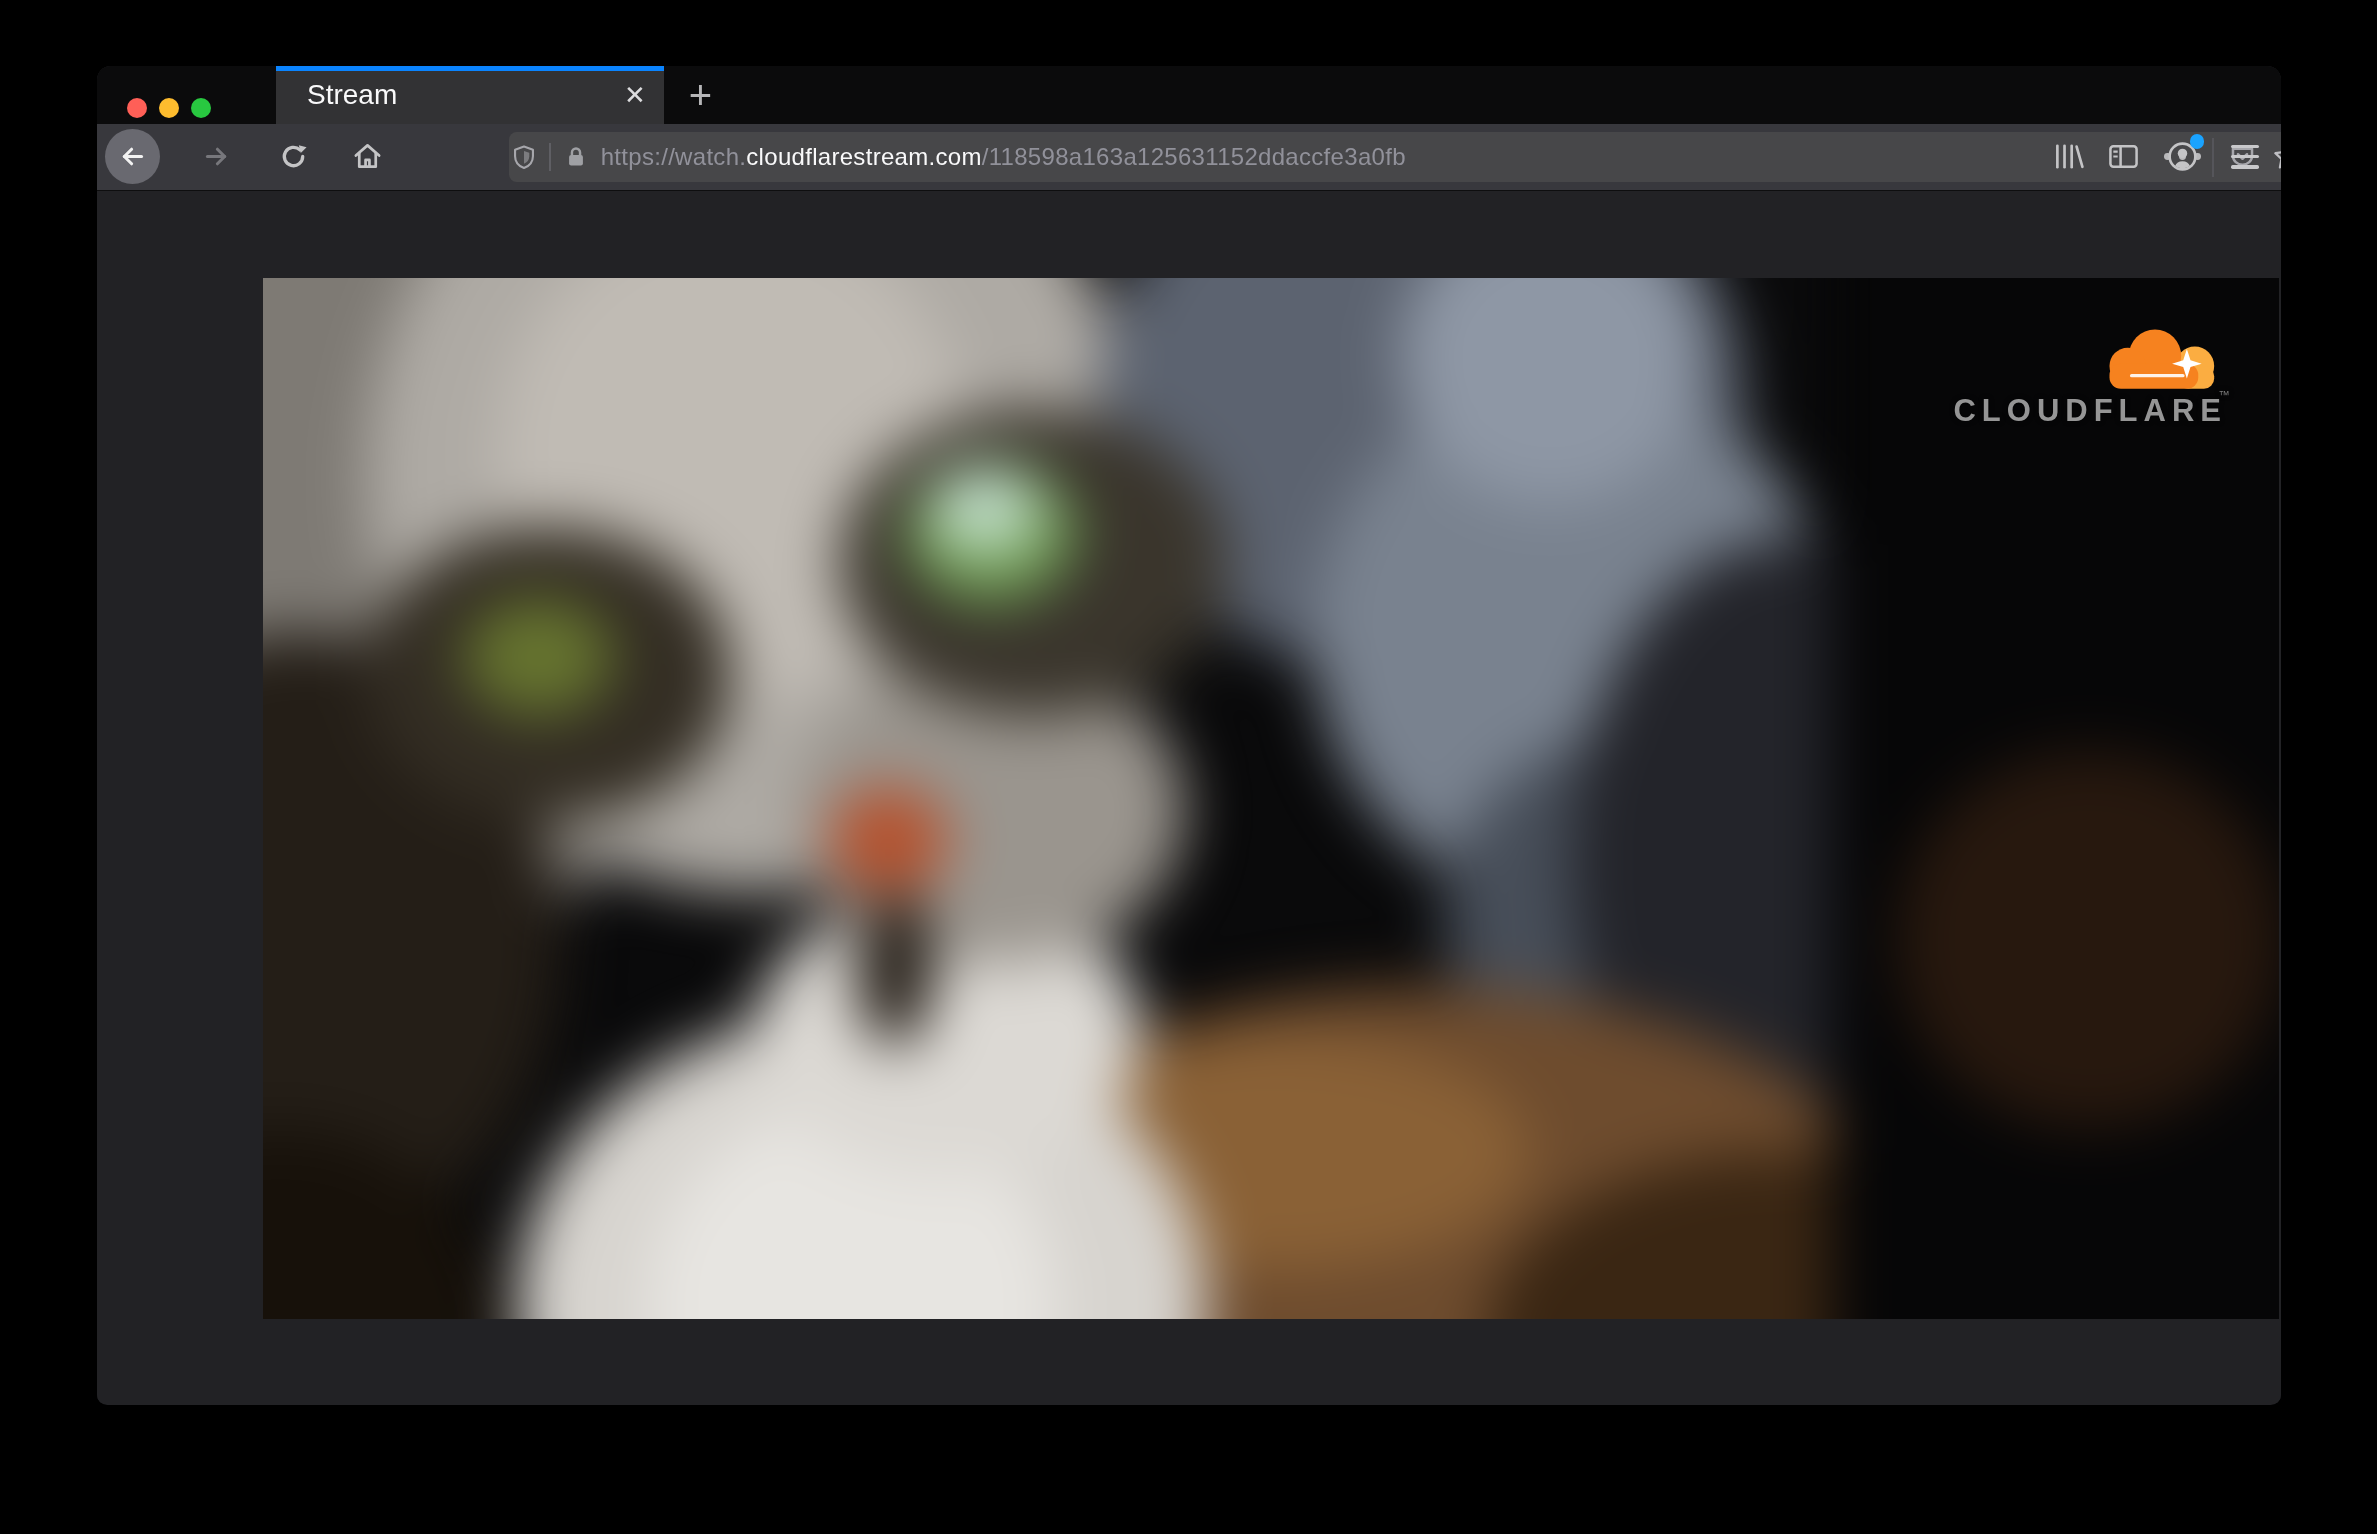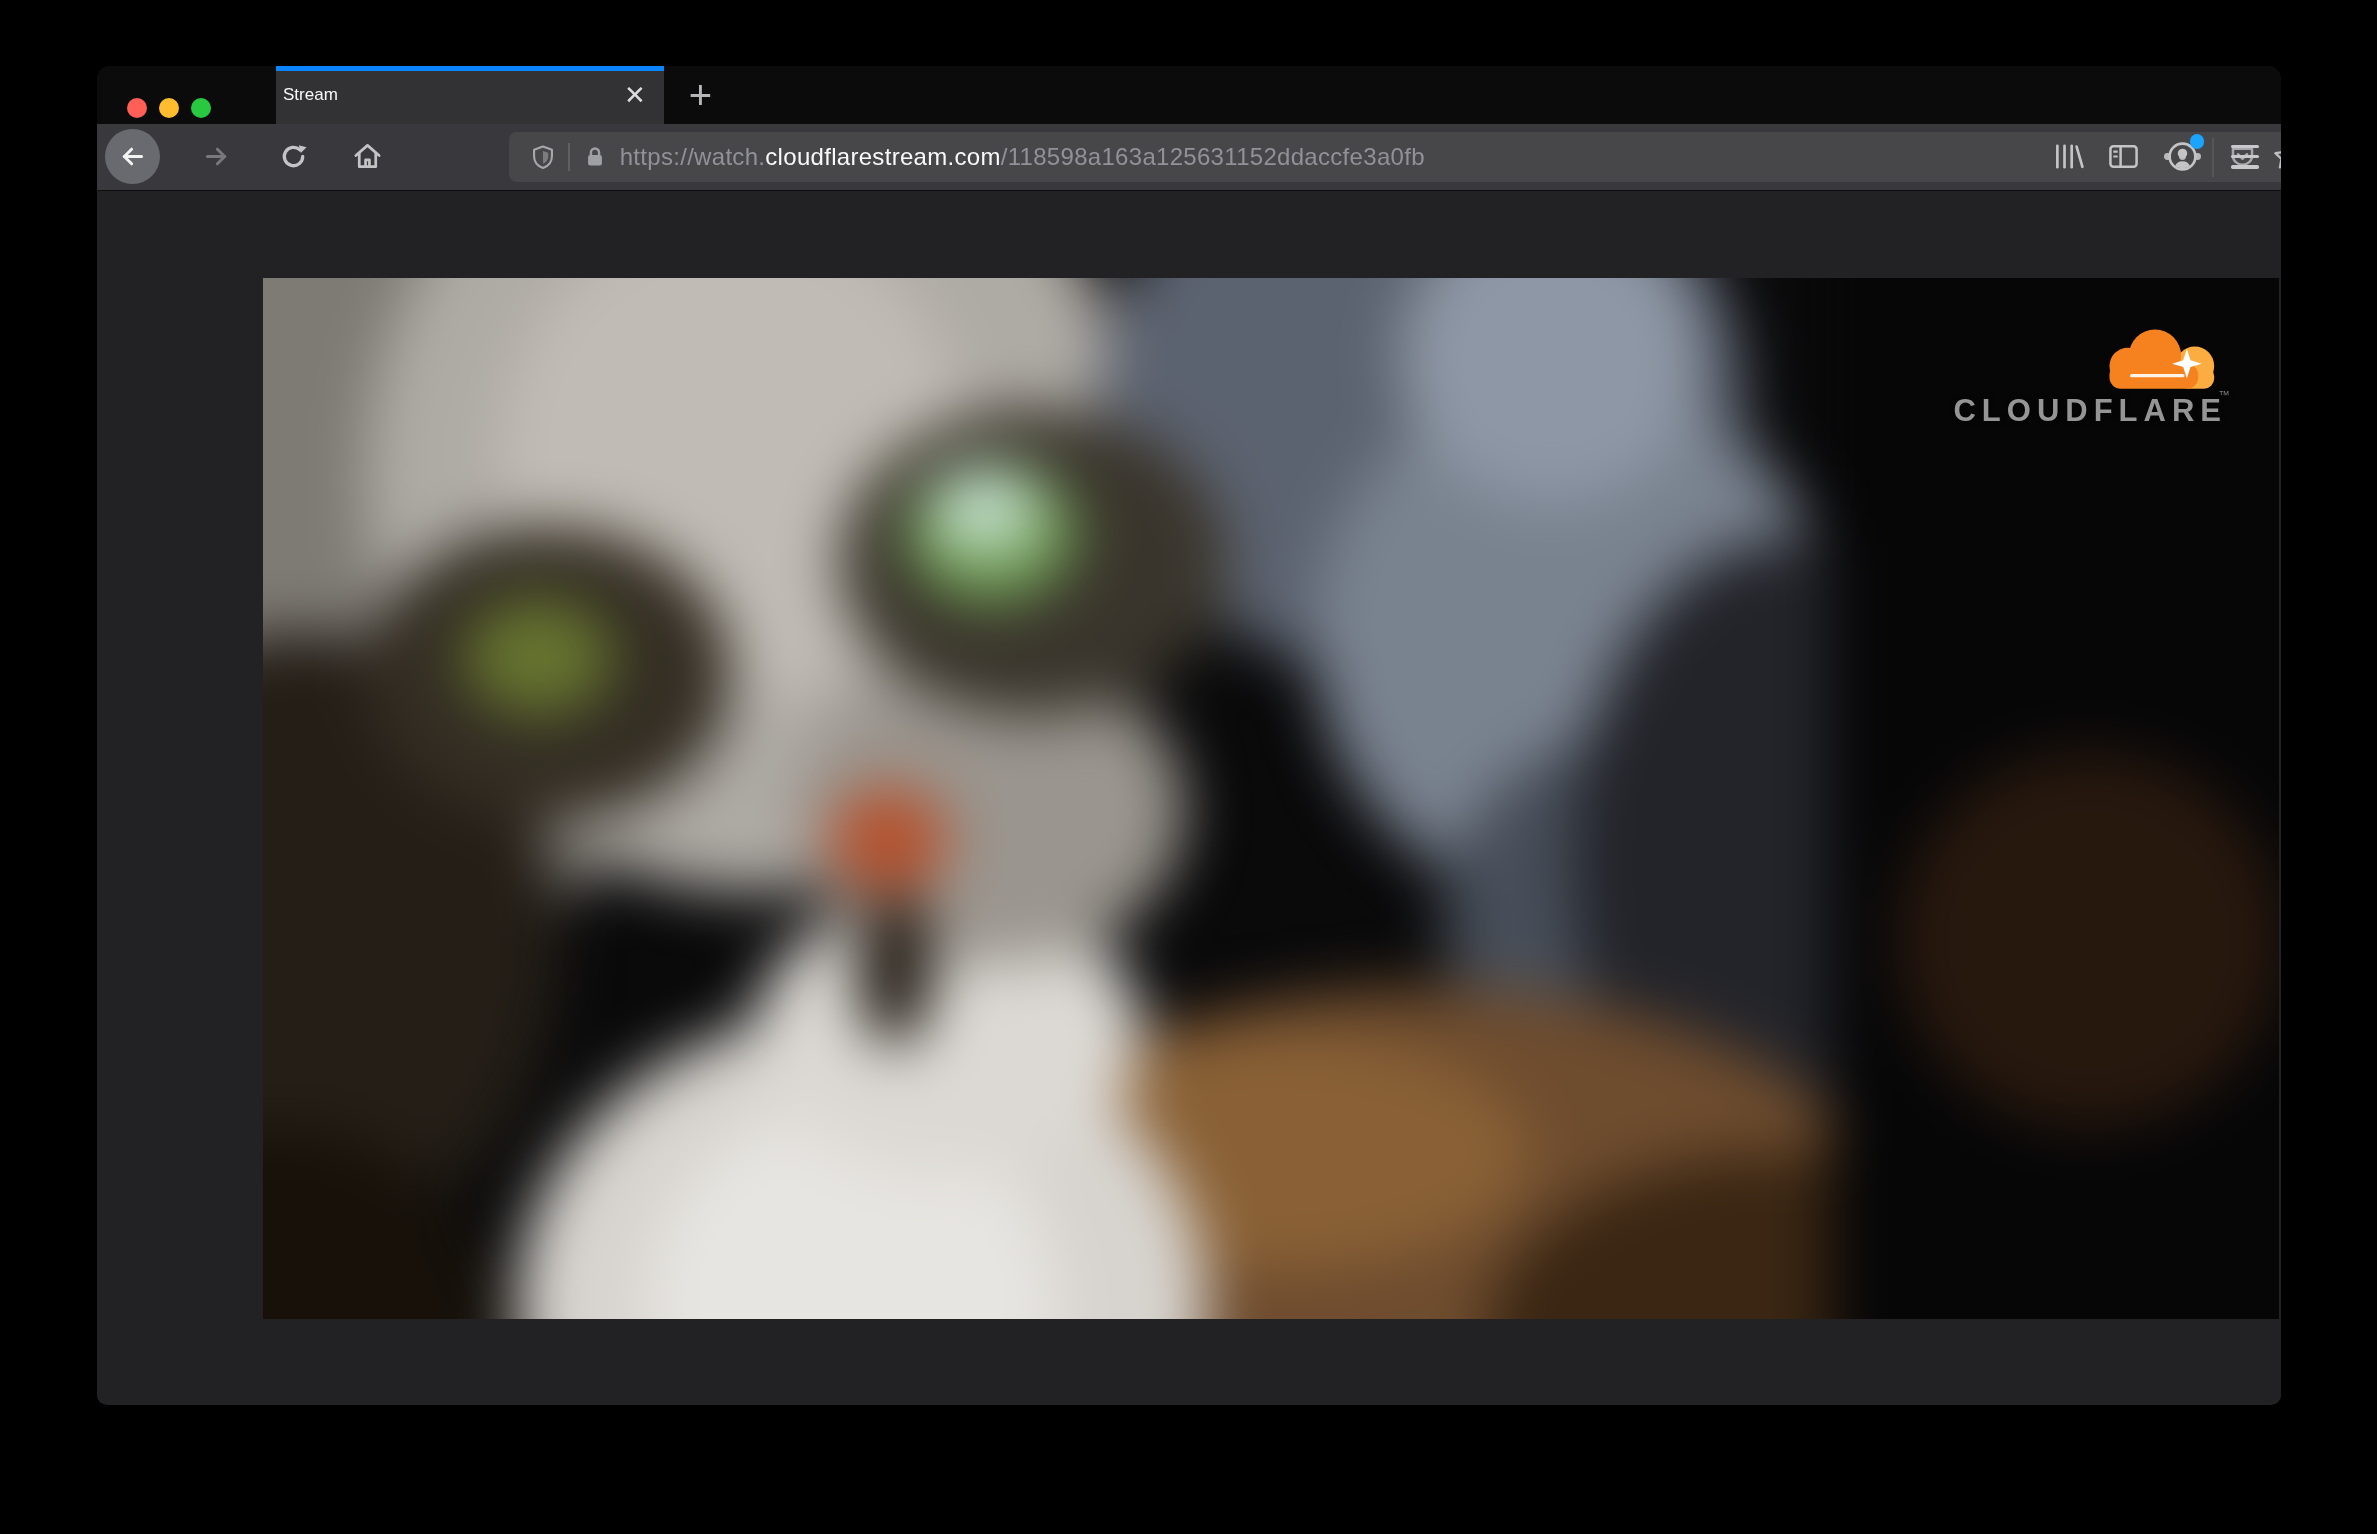--- a/index.html
+++ b/index.html
@@ -10,40 +10,40 @@
     border-radius: 13.8px 13.8px 10.3px 10.3px; overflow: hidden; background: #222225; }
 
   
   .titlebar { position: relative; height: 58px; background: #0b0b0c; }
   .traffic { position: absolute; left: 30px; top: 32px; display: flex; gap: 12px; }
   .traffic .dot { width: 20px; height: 20px; border-radius: 50%; }
 
   .tab { position: absolute; left: 179px; top: 0; width: 388px; height: 58px;
     background: #323234; display: flex; align-items: center; }
   .tab-stripe { position: absolute; left: 0; top: 0; right: 0; height: 5.2px; background: #0a84ff; }
-  .tab-title { margin-left: 7px; font-size: 17px; color: #f9f9fa; }
+  .tab-title { margin-left: 31px; font-size: 28px; color: #f9f9fa; }
   .tab-close { position: absolute; right: 12px; top: 12px; width: 34px; height: 34px;
     display: flex; align-items: center; justify-content: center;
     color: #dcdcde; font-size: 26px; font-weight: 300; }
   .newtab-btn { position: absolute; left: 583px; top: 8.6px; width: 41px; height: 41px;
     display: flex; align-items: center; justify-content: center;
     color: #b6b6b8; font-size: 40px; font-weight: 300; }
 
   
   .toolbar { position: relative; height: 67px; background: #38383d;
     border-bottom: 1.7px solid #0e0e0f; }
   .nav-btn { position: absolute; display: flex; align-items: center; justify-content: center; }
   .back-btn { left: 7.8px; top: 5.2px; width: 55px; height: 55px; border-radius: 50%; background: #696970; }
   .fwd-btn   { left: 95px; top: 8.6px; width: 48px; height: 48px; }
   .reload-btn{ left: 172px; top: 8.6px; width: 48px; height: 48px; }
   .home-btn  { left: 246px; top: 8.6px; width: 48px; height: 48px; }
 
   .urlbar { position: absolute; left: 412px; top: 7.8px; width: 1809px; height: 50px;
     background: #474749; border-radius: 7.8px; display: flex; align-items: center;
-    padding: 0 12px 0 21px; }
+    padding: 0 12px 0 2px; }
   .urlbar .vdiv { width: 1.7px; height: 27.6px; background: #5f5f64; margin: 0 12px; }
   .url-text { margin-left: 12px; font-size: 24px; white-space: nowrap; letter-spacing: 0.3px; }
   .url-dim { color: #91919a; }
   .url-domain { color: #f9f9fa; }
   .spacer { flex: 1; }
   .meatball { display: flex; gap: 7.8px; margin: 0 15.5px; }
   .meatball i { width: 6.9px; height: 6.9px; border-radius: 50%; background: #b9b9bb; }
   .page-action { width: 38px; height: 38px; display: flex; align-items: center;
     justify-content: center; margin-left: 6.9px; }
 

